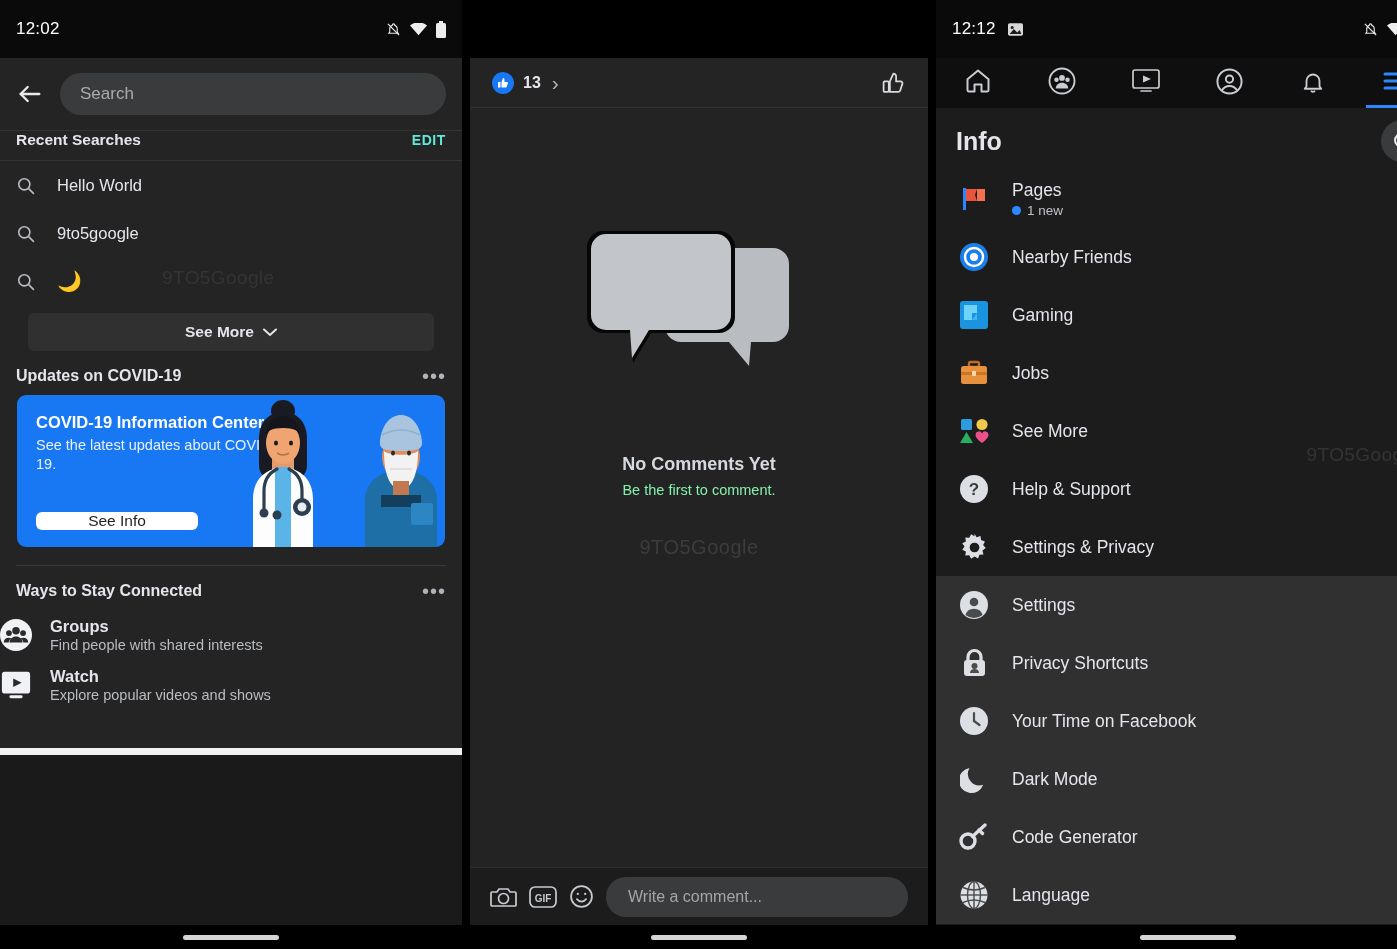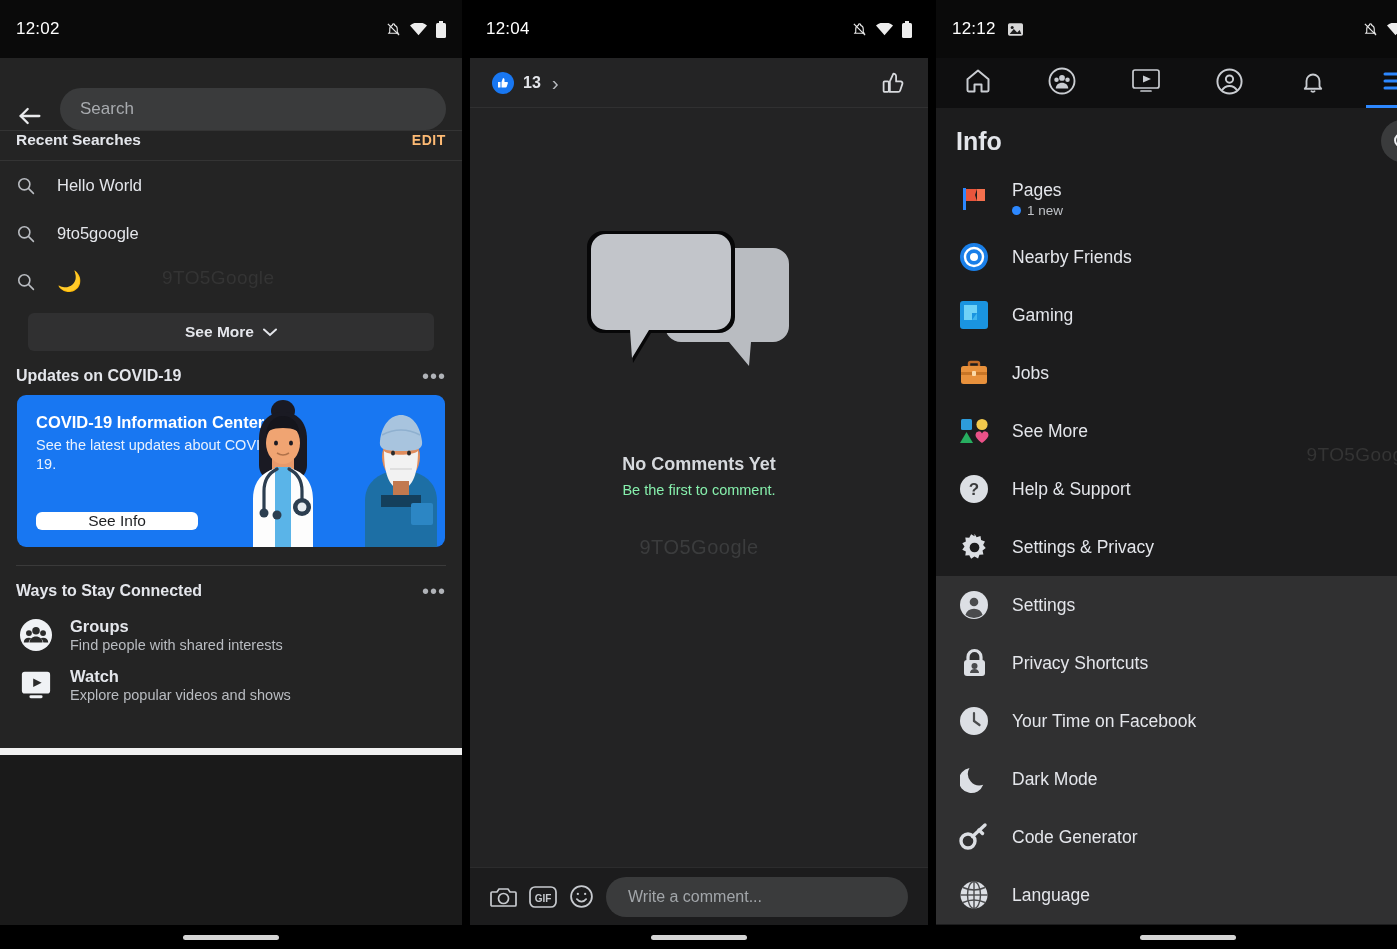--- a/index.html
+++ b/index.html
@@ -24,36 +24,36 @@
   }
   .p1 .statusbar, .p3 .statusbar { background: #0a0a0a; }
   .clock { font-size: 17px; font-weight: 500; letter-spacing: .2px; }
   .sb-left-icon { margin-left: 12px; display:flex; align-items:center; }
   .sb-right { margin-left: auto; display: flex; align-items: center; gap: 9px; }
   svg { display: block; }
 
   
   .p1-body { background: #242424; height: 697px; position: relative; overflow: hidden; }
   .search-bar {
-    height: 72px; display: flex; align-items: flex-end; gap: 16px;
+    height: 72px; display: flex; align-items: center; gap: 16px;
     padding: 0 16px; background: #242424;
   }
   .back-arrow { width: 28px; height: 28px; flex: 0 0 auto; cursor: pointer; }
   .search-field {
     flex: 1; height: 42px; border-radius: 21px; background: #3a3b3c;
     display: flex; align-items: center; padding: 0 20px;
     color: #a8abaf; font-size: 17px;
   }
   .sec-head {
     display: flex; align-items: center; justify-content: space-between;
     padding: 0 16px 11px 16px;
     border-top: 1px solid #343434; border-bottom: 1px solid #343434;
   }
   .sec-head-title { font-size: 15.5px; font-weight: bold; color: #e4e6eb; }
-  .sec-head-action { font-size: 14px; font-weight: bold; color: #fdba74; letter-spacing: .6px; cursor:pointer; }
+  .sec-head-action { font-size: 14px; font-weight: bold; color: #5eead4; letter-spacing: .6px; cursor:pointer; }
   .recent-row {
     display: flex; align-items: center; gap: 22px;
     padding: 10px 16px; height: 48px; position: relative;
   }
   .recent-label { font-size: 16.5px; color: #e4e6eb; font-weight: 500; }
   .recent-label.emoji { font-size: 20px; }
   .see-more-btn {
     margin: 8px 28px 0 28px; height: 38px; border-radius: 6px;
     background: #303031; display: flex; align-items: center; justify-content: center;
     gap: 9px; color: #e4e6eb; font-size: 15.5px; font-weight: bold; cursor: pointer;
@@ -71,21 +71,21 @@
   .covid-text { position: absolute; left: 19px; top: 18px; width: 250px; }
   .covid-h { font-size: 16.5px; font-weight: bold; color: #fff; margin-bottom: 4px; }
   .covid-p { font-size: 14.5px; color: #e9f1fd; line-height: 1.32; }
   .see-info {
     position: absolute; left: 19px; bottom: 17px; width: 162px; height: 18px;
     background: #fff; border-radius: 6px; display:flex; align-items:center; justify-content:center;
     font-size: 15.5px; font-weight: normal; color: #1c1e21; cursor: pointer;
   }
   .covid-art { position: absolute; right: 0; bottom: 0; width: 230px; height: 152px; }
   .divider-line { height: 1px; background: #3a3a3a; margin: 18px 16px 0 16px; }
-  .way-row { display: flex; align-items: center; gap: 18px; padding: 7px 20px; }
+  .way-row { display: flex; align-items: center; gap: 18px; padding: 7px 0; }
   .way-texts { display: flex; flex-direction: column; gap: 1px; }
   .way-title { font-size: 16.5px; font-weight: bold; color: #e4e6eb; }
   .way-sub { font-size: 14.5px; color: #b9bcc1; }
   .white-bar { height: 7px; background: #f1f1f1; }
   .p1-tail { background: #1a1a1a; position: absolute; left:0; right:0; top: 755px; bottom: 0; }
 
   
   .p2-body { background: #1c1c1d; position: absolute; top:58px; bottom:0; left:0; right:0; }
   .reaction-bar {
     height: 50px; display: flex; align-items: center; padding: 0 22px;
@@ -325,42 +325,20 @@
     </div>
     <div class="p1-tail"></div>
     <div class="gesture">
       <div class="gesture-bar"></div>
     </div>
   </div>
 
   <div class="gap"></div>
 
   <div class="panel p2">
-    <div class="statusbar">
-      <span class="clock">12:04</span>
-      <span class="sb-right">
-        <span>
-          <svg width="15" height="15" viewBox="0 0 24 24" fill="none" stroke="#e8e8e8" stroke-width="1.8">
-            <path d="M18 16v-5a6 6 0 0 0-4-5.6V5a2 2 0 1 0-4 0v.4A6 6 0 0 0 6 11v5l-1.5 2h15L18 16z"></path>
-            <line x1="3" y1="3" x2="21" y2="21" stroke-width="2"></line>
-          </svg>
-        </span>
-        <span>
-          <svg width="17" height="13" viewBox="0 0 24 18">
-              <path d="M12 17 0 3.5A18 18 0 0 1 24 3.5L12 17z" fill="#ededed"></path>
-            </svg>
-        </span>
-        <span>
-          <svg width="10" height="17" viewBox="0 0 10 17">
-              <rect x="3" y="0" width="4" height="2" fill="#ededed"></rect>
-              <rect x="0" y="2" width="10" height="15" rx="1.5" fill="#ededed"></rect>
-            </svg>
-        </span>
-      </span>
-    </div>
 
     <div class="p2-body">
       <div class="reaction-bar">
         <span class="like-pill">
           <span class="like-badge">
             <svg width="12" height="12" viewBox="0 0 24 24" fill="#fff">
                 <path d="M9 21h8.5a2 2 0 0 0 1.9-1.4l2.3-6.9A2 2 0 0 0 19.8 10H15V5a3 3 0 0 0-3-3l-3 8v11zM2 10h5v11H2z"></path>
               </svg>
           </span>
           <span class="like-count">13</span>

